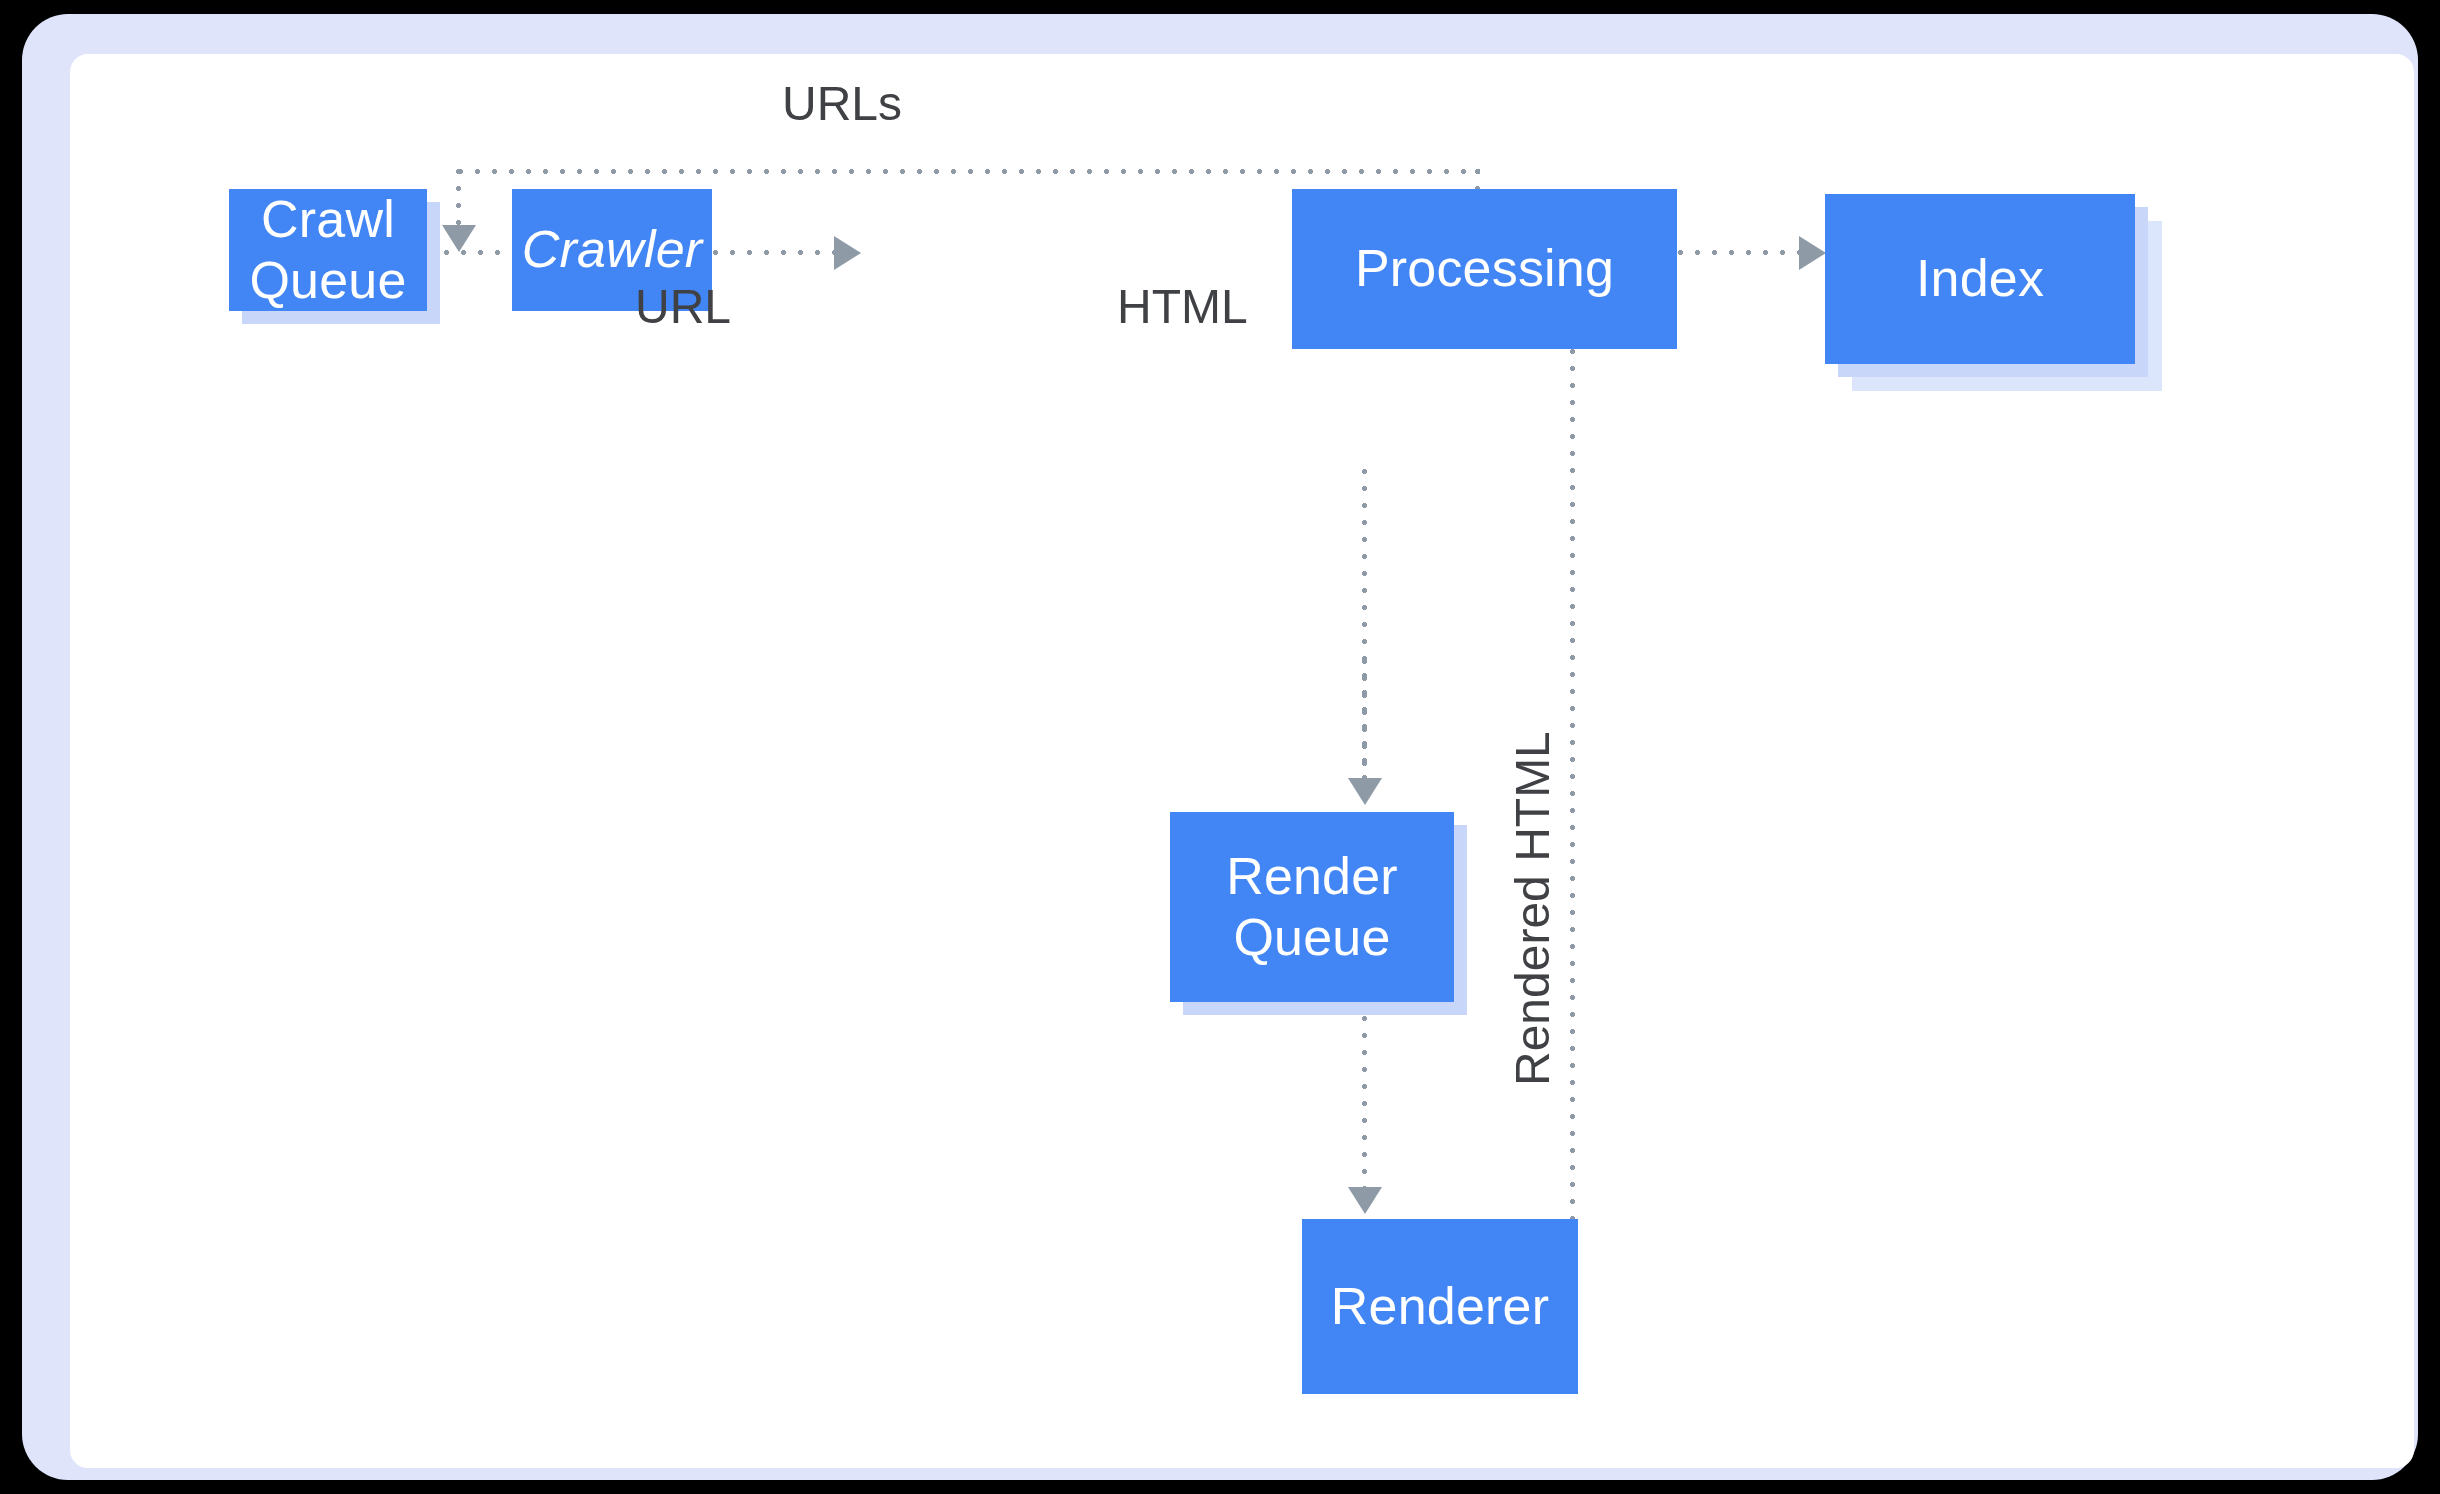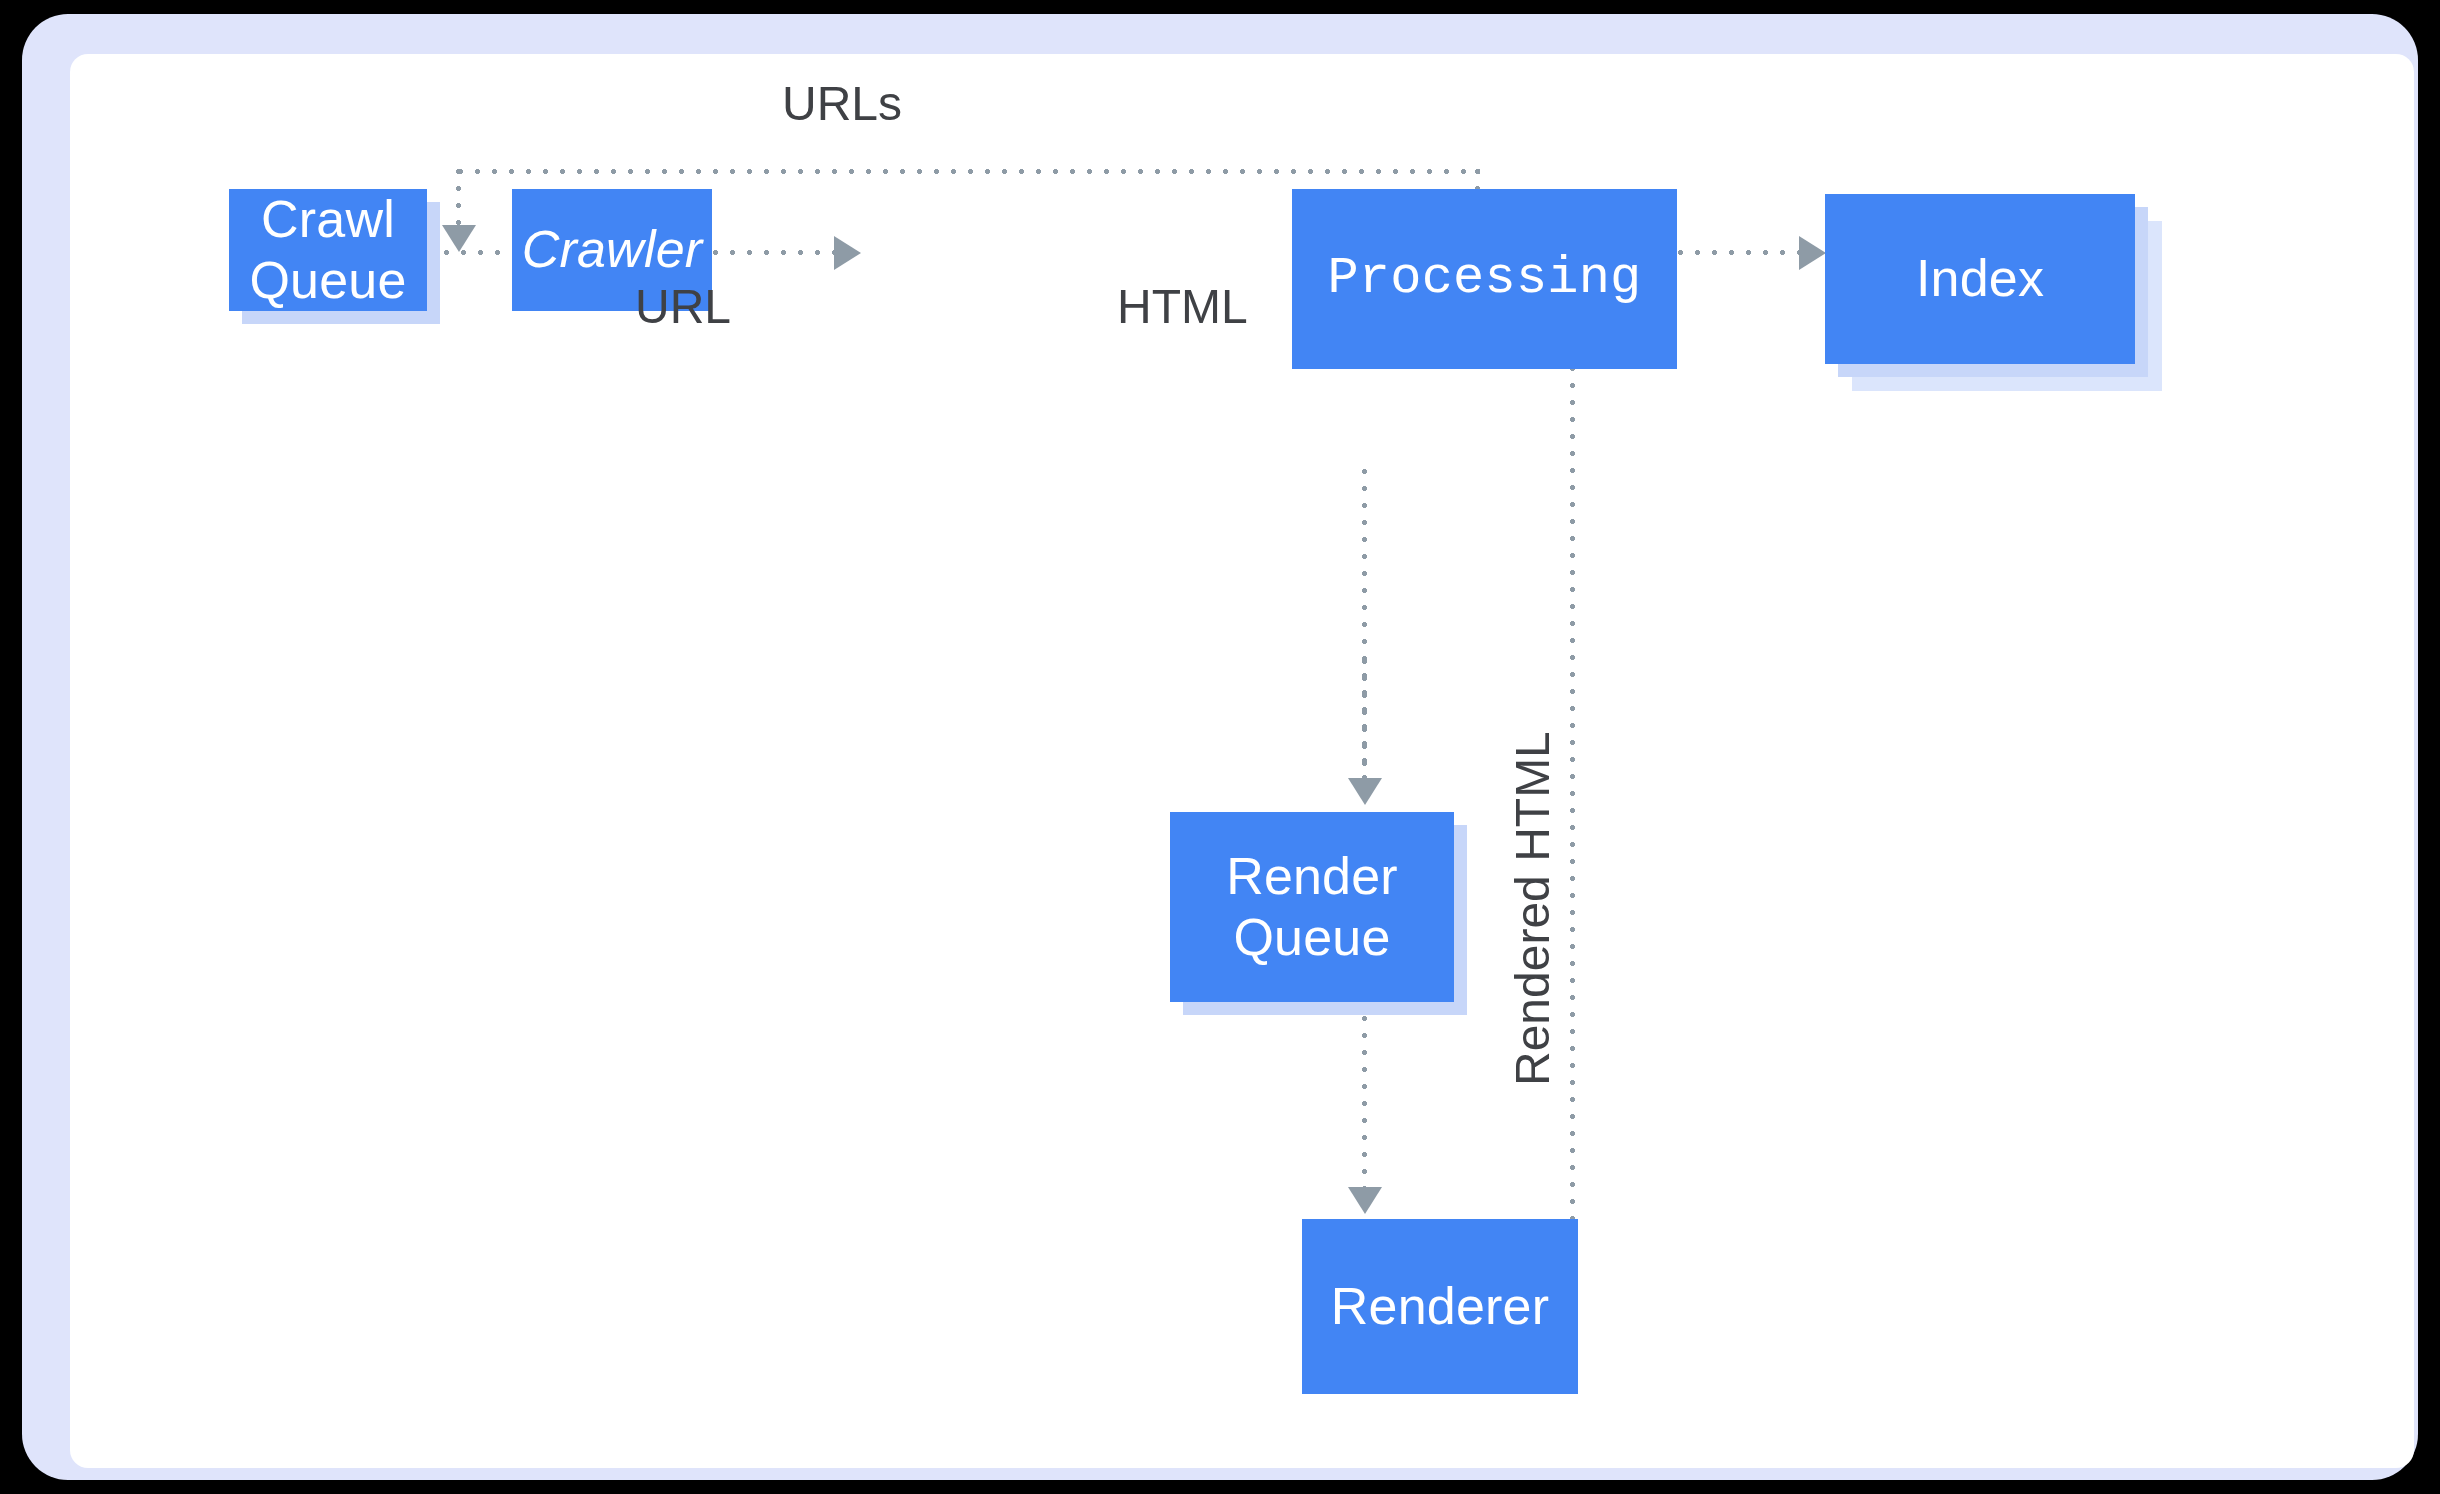--- a/index.html
+++ b/index.html
@@ -177,21 +177,21 @@
         <div class="node-fill"></div>
         <div class="node-label">Crawl
 Queue</div>
       </div>
 
       <div class="node" style="left:442px; top:135px; width:200px; height:122px;font-style:italic;">
         <div class="node-fill"></div>
         <div class="node-label">Crawler</div>
       </div>
 
-      <div class="node" style="left:1222px; top:135px; width:385px; height:180px; left:1222px;font-family:Liberation Mono, monospace;">
+      <div class="node" style="left:1222px; top:135px; width:385px; height:160px; left:1222px;">
         <div class="node-fill"></div>
         <div class="node-label">Processing</div>
       </div>
 
       <div class="node" style="left:1755px; top:140px; width:310px; height:170px;">
         <div class="shadow2"></div>
         <div class="shadow1"></div>
         <div class="node-fill"></div>
         <div class="node-label">Index</div>
       </div>

